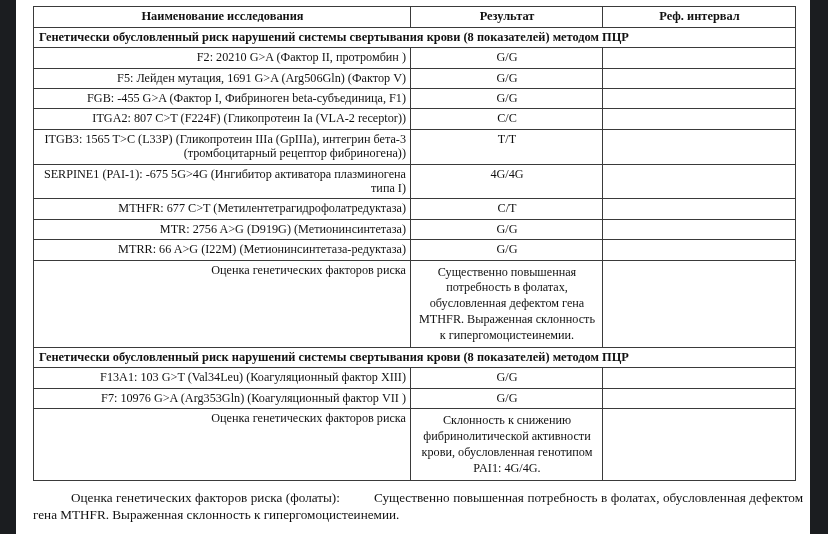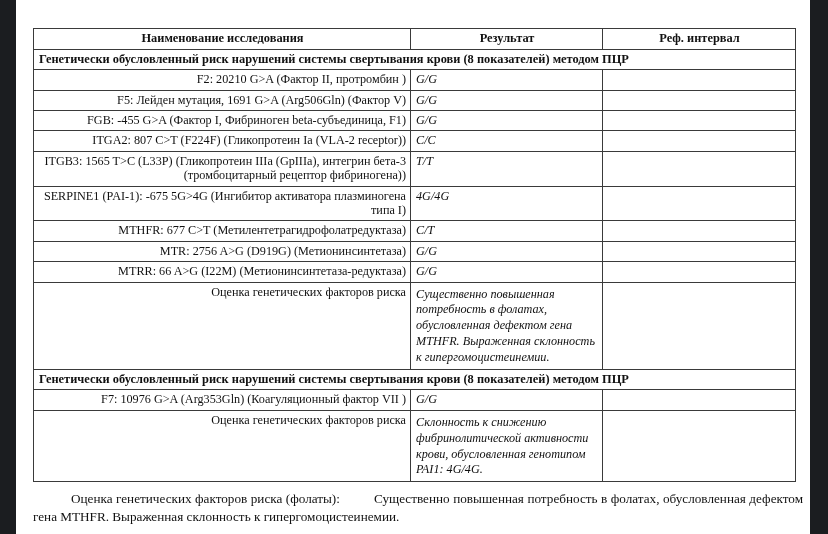--- a/index.html
+++ b/index.html
@@ -37,21 +37,20 @@
     box-sizing: border-box;
   }
 
   table.report {
     border-collapse: collapse;
     table-layout: fixed;
     margin-left: 17px;
     width: 762px;
     font-size: 12.2px;
     line-height: 1.18;
-    margin-top: 22px;
   }
 
   table.report td {
     border: 1px solid #3a3a3a;
     padding: 2px 4px 3px 5px;
     vertical-align: top;
     background: #fff;
   }
 
   col.c-name { width: 377px; }
@@ -71,21 +70,21 @@
     font-size: 12.4px;
     padding-top: 2px;
     padding-bottom: 3px;
   }
 
   td.name {
     text-align: right;
   }
 
   td.result {
-    font-style: italic;
+    text-align: center;
   }
 
   td.ref {
     text-align: center;
   }
 
   td.result.multiline {
     line-height: 1.3;
     padding-top: 4px;
   }
@@ -179,20 +178,25 @@
         </tr>
         <tr class="tall-concl">
           <td class="name">Оценка генетических факторов риска</td>
           <td class="result multiline">Существенно повышенная потребность в фолатах, обусловленная дефектом гена MTHFR. Выраженная склонность к гипергомоцистеинемии.</td>
           <td class="ref"></td>
         </tr>
         <tr>
           <td class="section" colspan="3">Генетически обусловленный риск нарушений системы свертывания крови (8 показателей) методом ПЦР</td>
         </tr>
         <tr>
+          <td class="name">F13A1: 103 G&gt;T (Val34Leu) (Коагуляционный фактор XIII)</td>
+          <td class="result">G/G</td>
+          <td class="ref"></td>
+        </tr>
+        <tr>
           <td class="name">F7: 10976 G&gt;A (Arg353Gln) (Коагуляционный фактор VII )</td>
           <td class="result">G/G</td>
           <td class="ref"></td>
         </tr>
         <tr class="tall-concl2">
           <td class="name">Оценка генетических факторов риска</td>
           <td class="result multiline">Склонность к снижению фибринолитической активности крови, обусловленная генотипом PAI1: 4G/4G.</td>
           <td class="ref"></td>
         </tr>
       </tbody>

